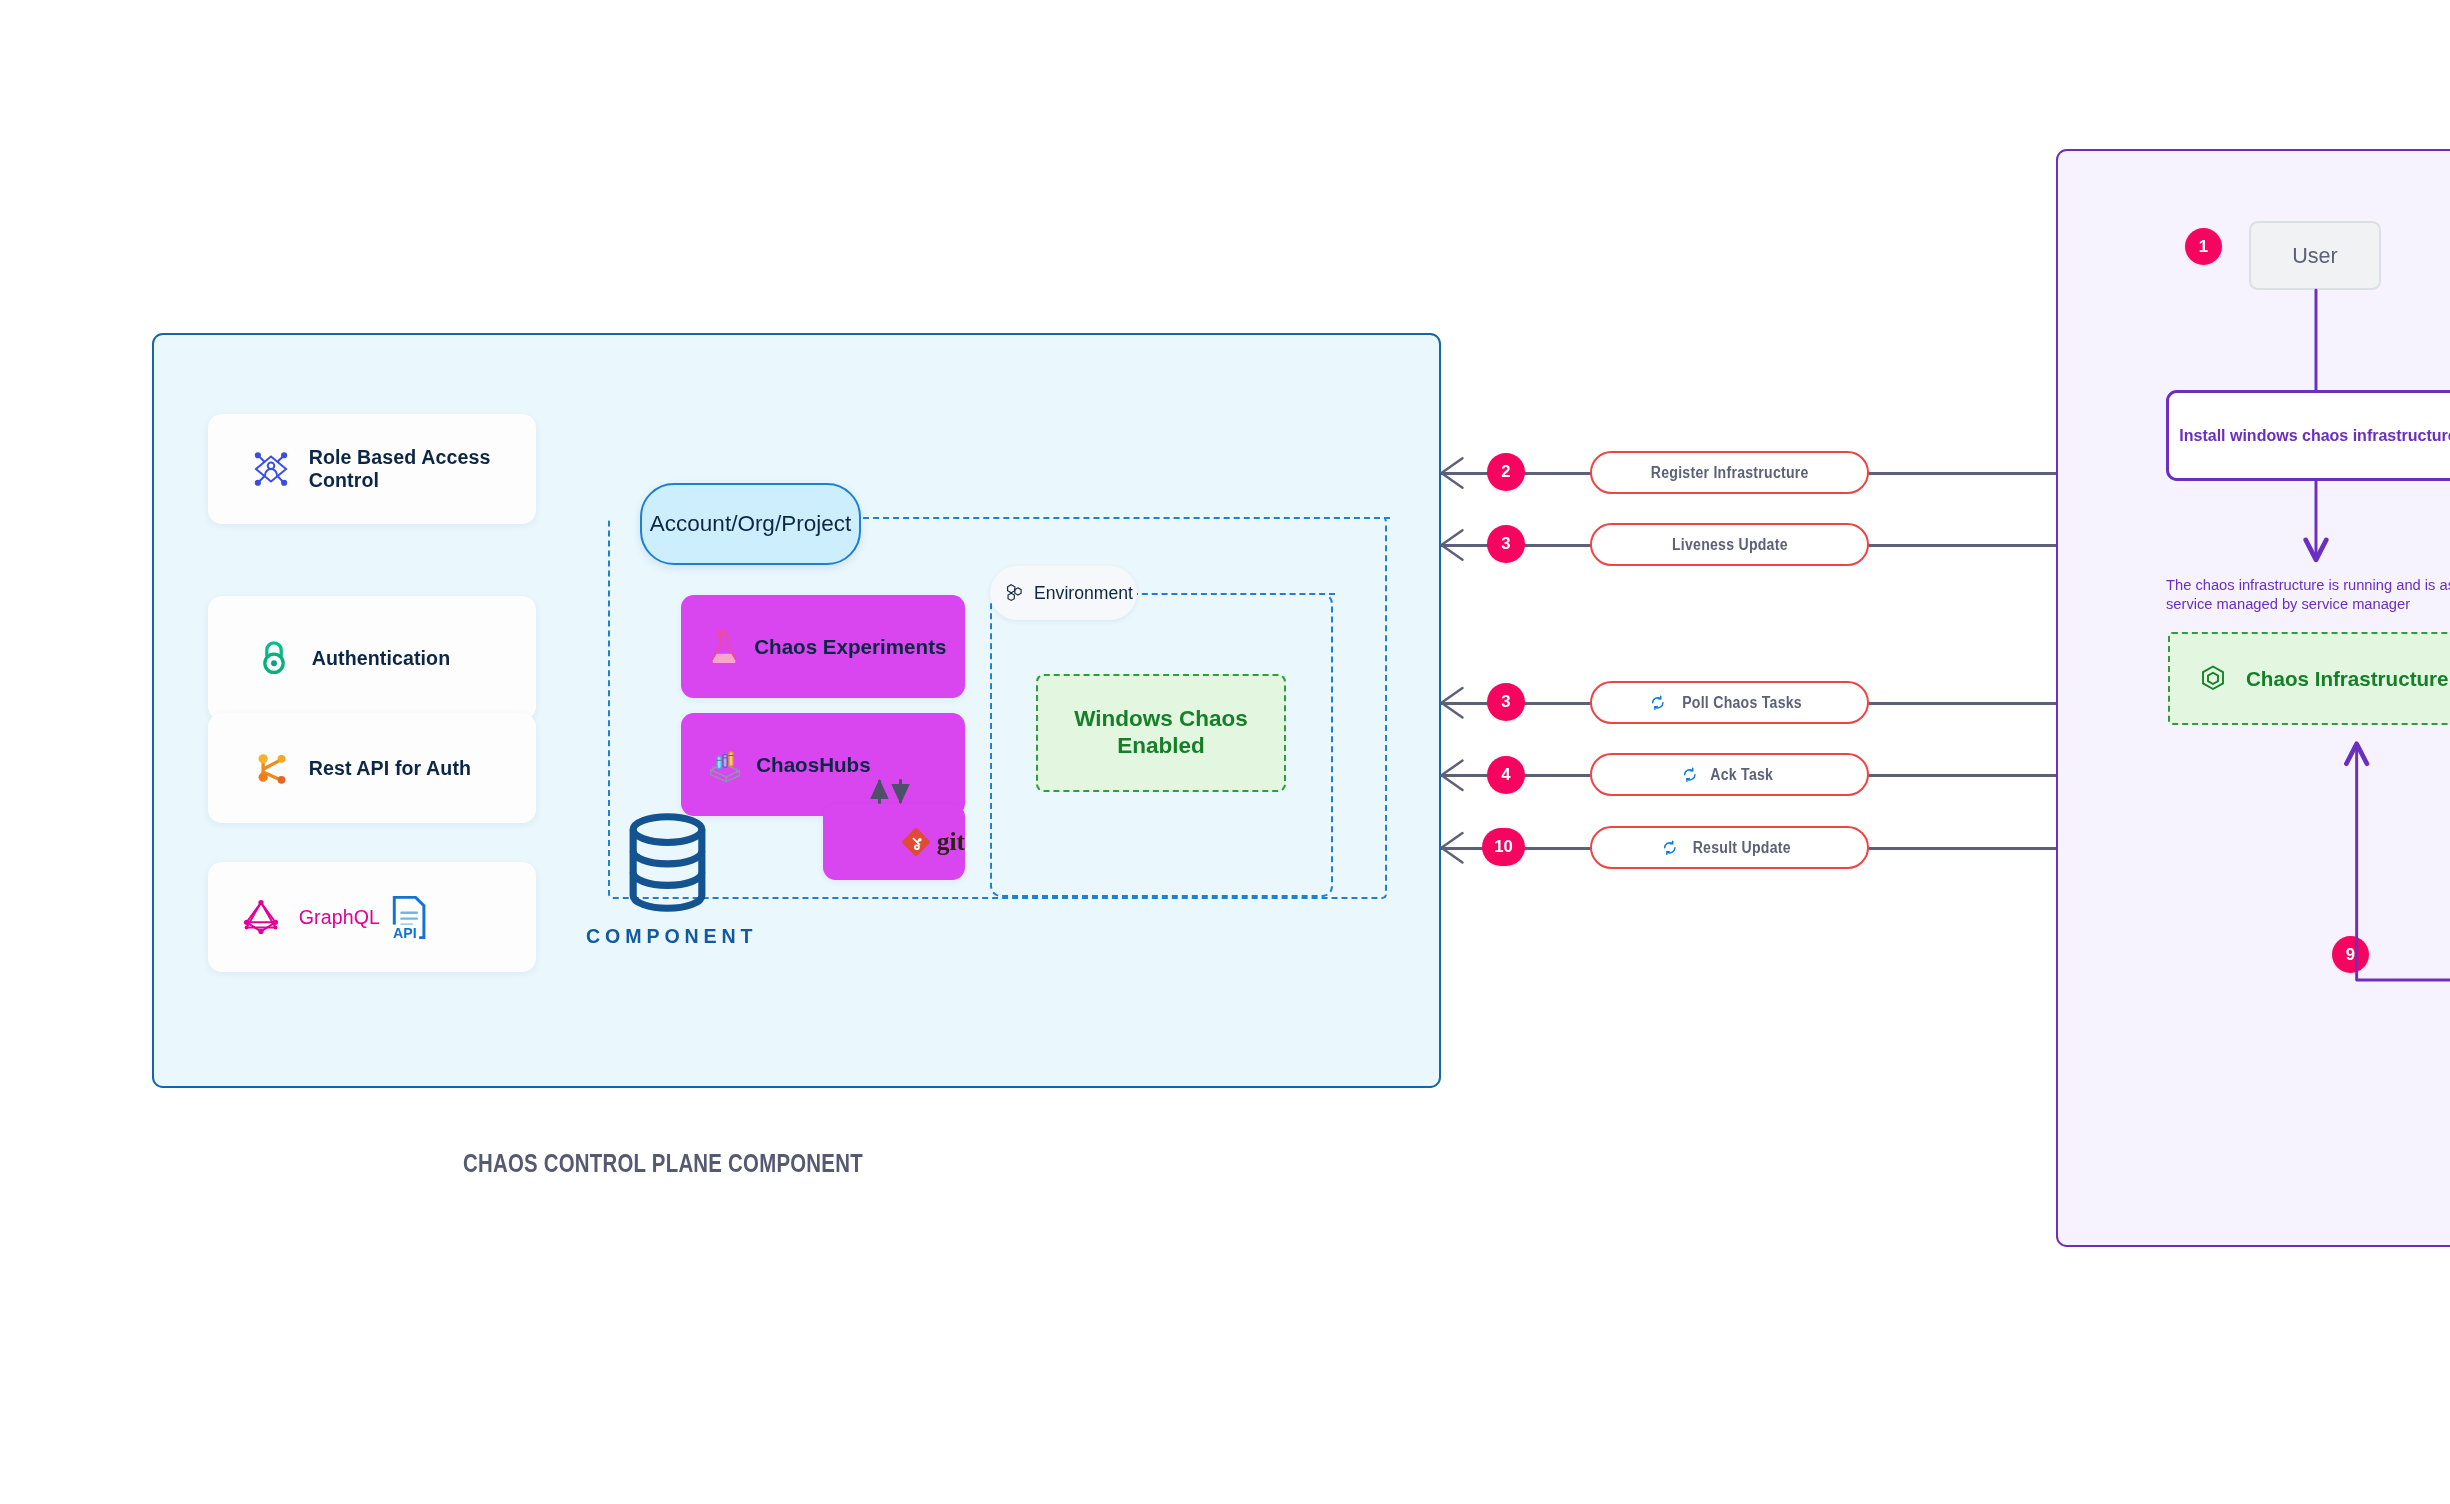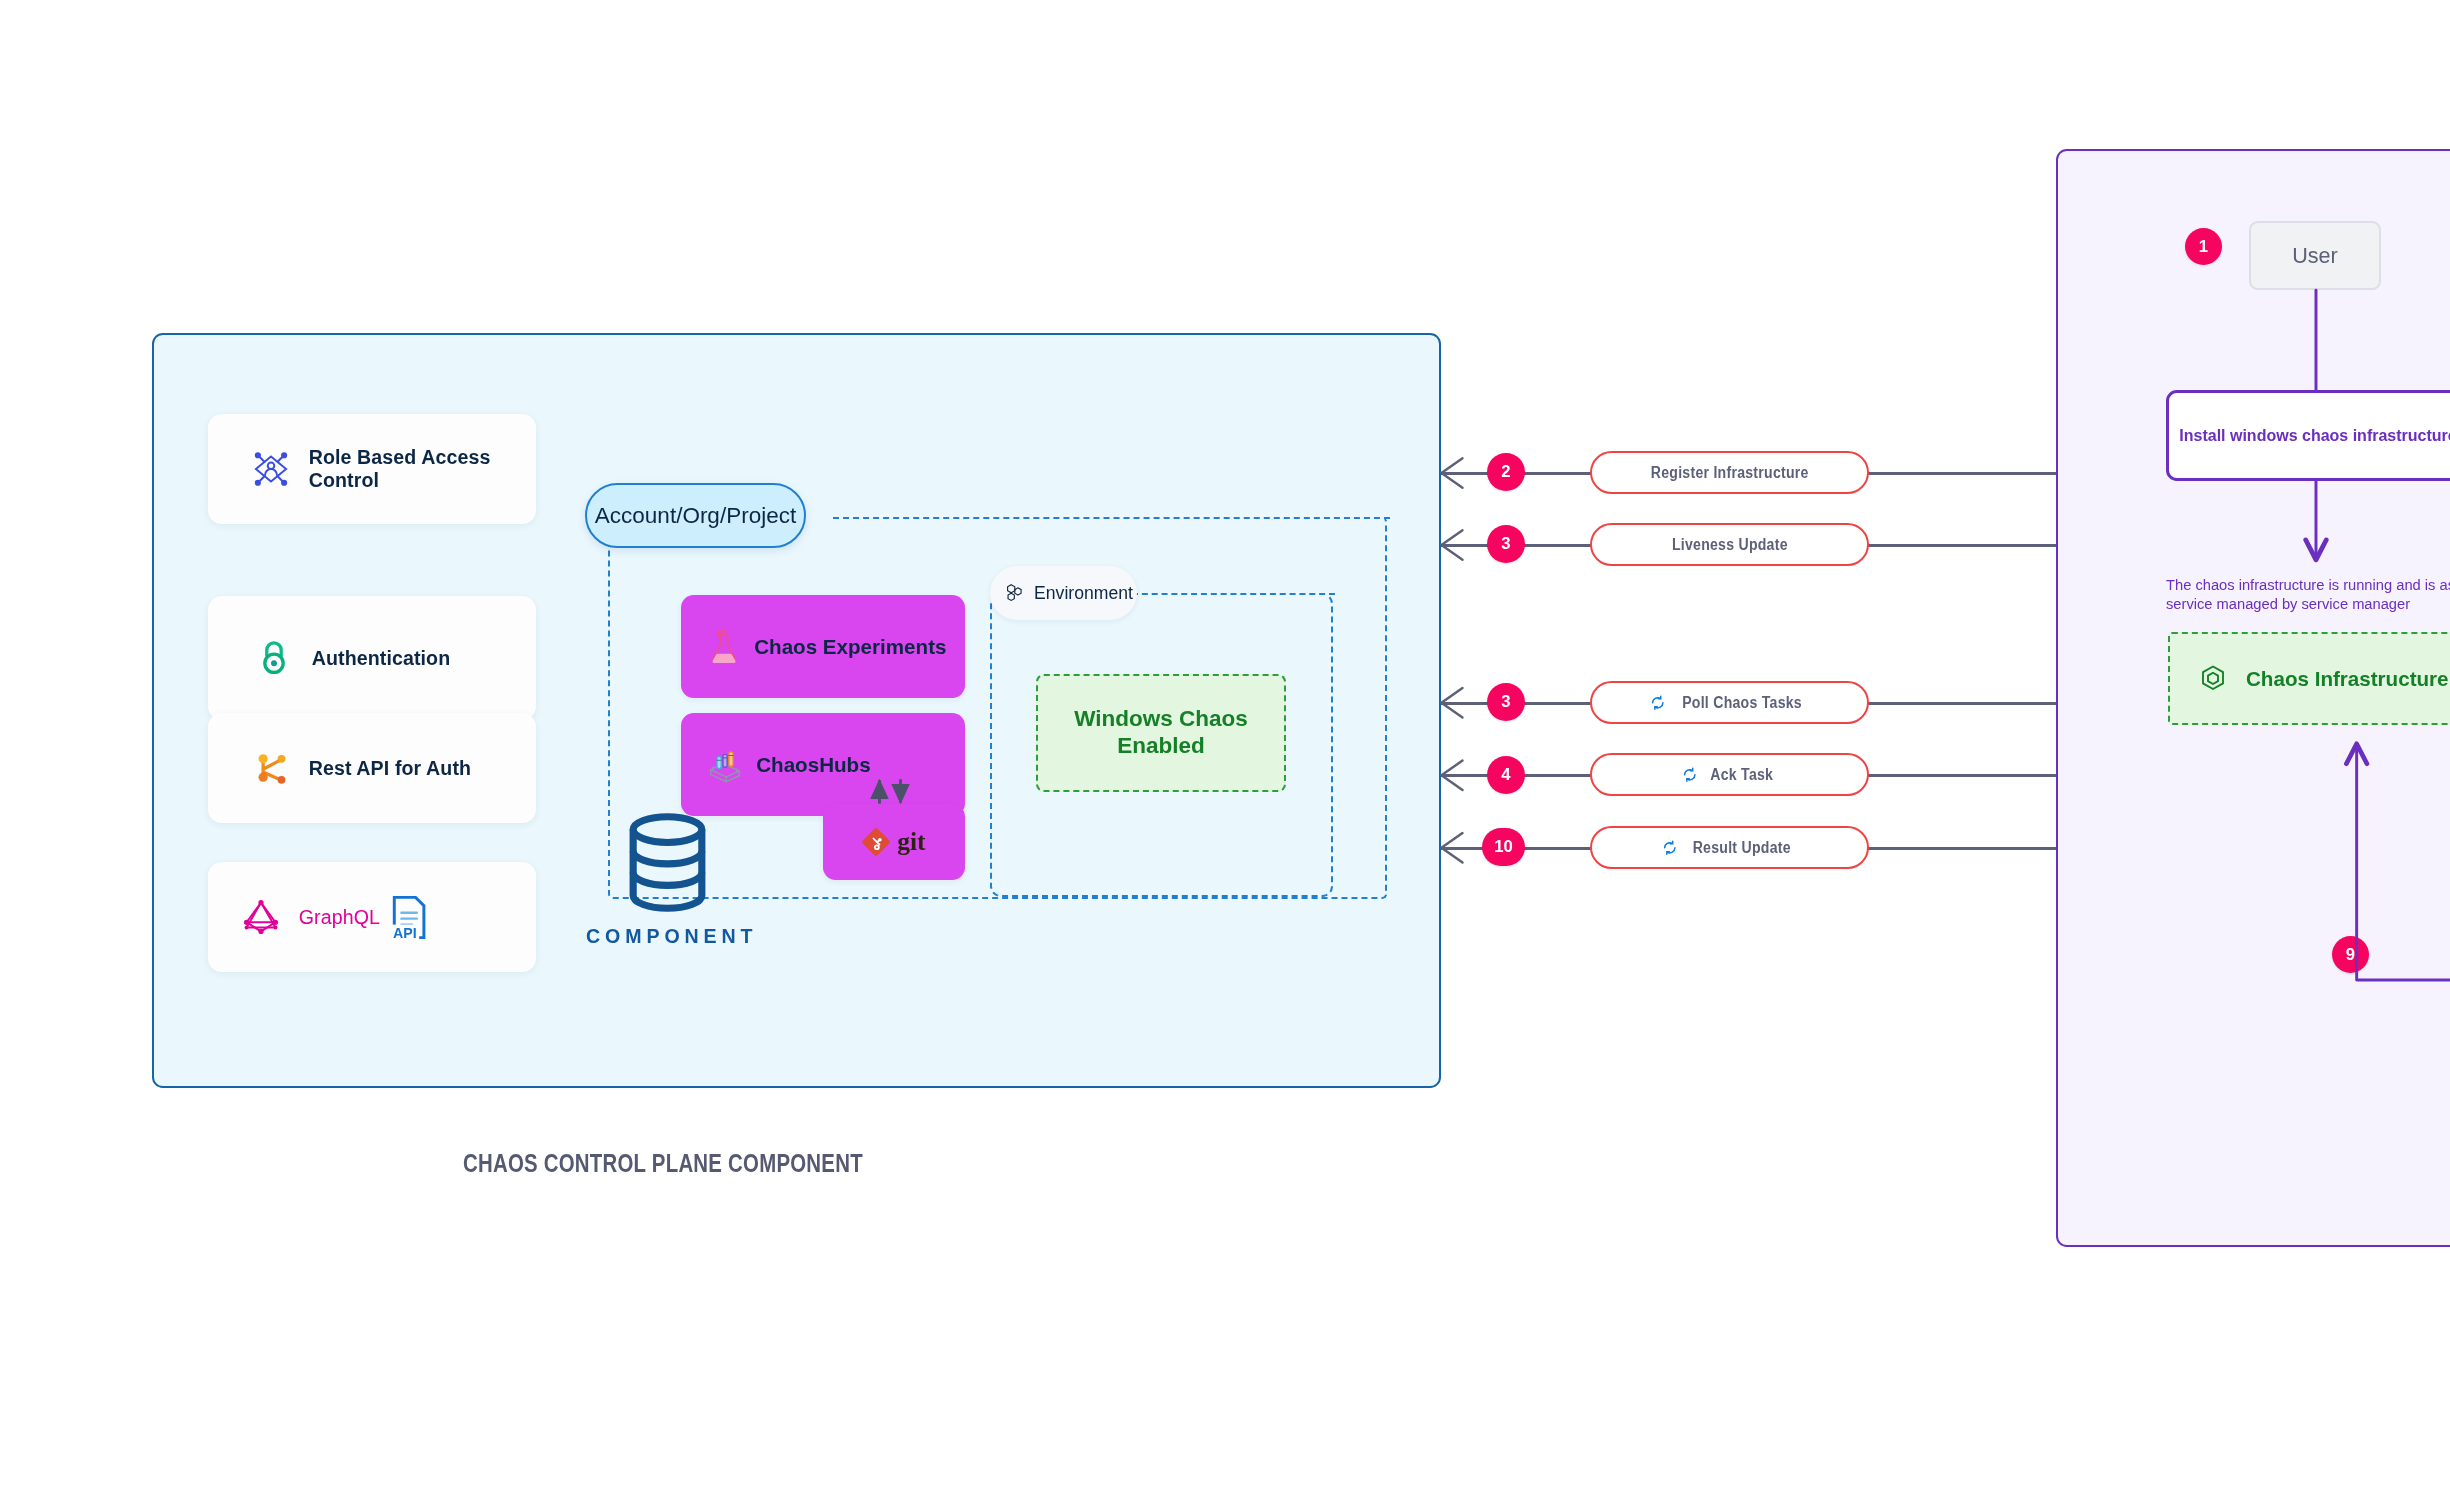--- a/index.html
+++ b/index.html
@@ -13,21 +13,21 @@
 
   .feature-card{background:#fdfdfe;border-radius:13.7px;box-shadow:0 2px 7.8px rgba(30,60,90,.07);
       display:flex;align-items:center;padding-left:42px;}
   .feature-card .flabel{font-size:19.6px;font-weight:700;color:#0c2745;letter-spacing:0.1px;margin-left:16.7px;}
   .fc-icon{width:42px;height:42px;flex:0 0 42px;display:block;}
 
   
   #aop-dashed{left:608px;top:517px;width:779px;height:382px;
       border:2.9px dashed #1f7fd0;border-radius:4.9px;border-top-color:transparent;}
   #aop-dashed-top{left:833px;top:517px;width:557px;height:0;border-top:2.9px dashed #1f7fd0;}
-  #aop-pill{left:585px;top:483px;width:221px;height:65px;background:#cdeefc;
+  #aop-pill{left:640px;top:483px;width:221px;height:82px;background:#cdeefc;
       border:2.9px solid #1f7fd0;border-radius:34px;display:flex;align-items:center;justify-content:center;
       box-shadow:0 2.9px 8.8px rgba(20,80,140,.12);}
   #aop-pill span{font-size:22.5px;color:#0c2745;font-weight:400;}
 
   .inner-card{background:#d946ef;border-radius:12.7px;box-shadow:0 2px 6.9px rgba(30,60,90,.07);
       display:flex;align-items:center;padding-left:24.5px;}
   .inner-card .ilabel{font-size:20.6px;font-weight:700;color:#0c2745;margin-left:12.7px;}
 
   
   #env-dashed{left:990px;top:593px;width:343px;height:304px;border:2.5px dashed #1f7fd0;border-radius:10.8px;
@@ -183,21 +183,21 @@
         <rect x="28.6" y="14" width="7" height="22" rx="3.4" fill="#b9a7f0" stroke="#6c4fd6"></rect>
         <rect x="38.6" y="10" width="7" height="24" rx="3.4" fill="#f8c98a" stroke="#ed8a1f"></rect>
       </g>
       <g fill="none" stroke="#5c6b80" stroke-width="1.8">
         <path d="M17.6 24 h9 M27.6 20 h9 M37.6 16 h9"></path>
       </g>
     </svg>
     <span class="ilabel">ChaosHubs</span>
   </div>
 
-  <div class="abs inner-card" style="left:823px;top:804px;width:142px;height:76px;padding-left:0;justify-content:center;">
+  <div class="abs inner-card" style="left:823px;top:804px;width:142px;height:76px;padding-left:0;justify-content:flex-end;">
     <svg style="width:28px;height:28px;" viewBox="0 0 64 64">
       <rect x="8" y="8" width="48" height="48" rx="6" transform="rotate(45 32 32)" fill="#de4c36"></rect>
       <g stroke="#ffffff" stroke-width="4" fill="none" stroke-linecap="round">
         <path d="M26 24 L40 38"></path>
           <circle cx="41" cy="27" r="4" fill="#ffffff" stroke="none"></circle>
         <path d="M33 31 a7 7 0 0 0 7 -4"></path>
           <circle cx="34" cy="44" r="4.5" fill="none"></circle>
       </g>
     </svg>
     <span style="font-family:'Liberation Serif',serif;font-size:25.5px;font-weight:700;color:#2b2213;margin-left:6.9px;">git</span>

